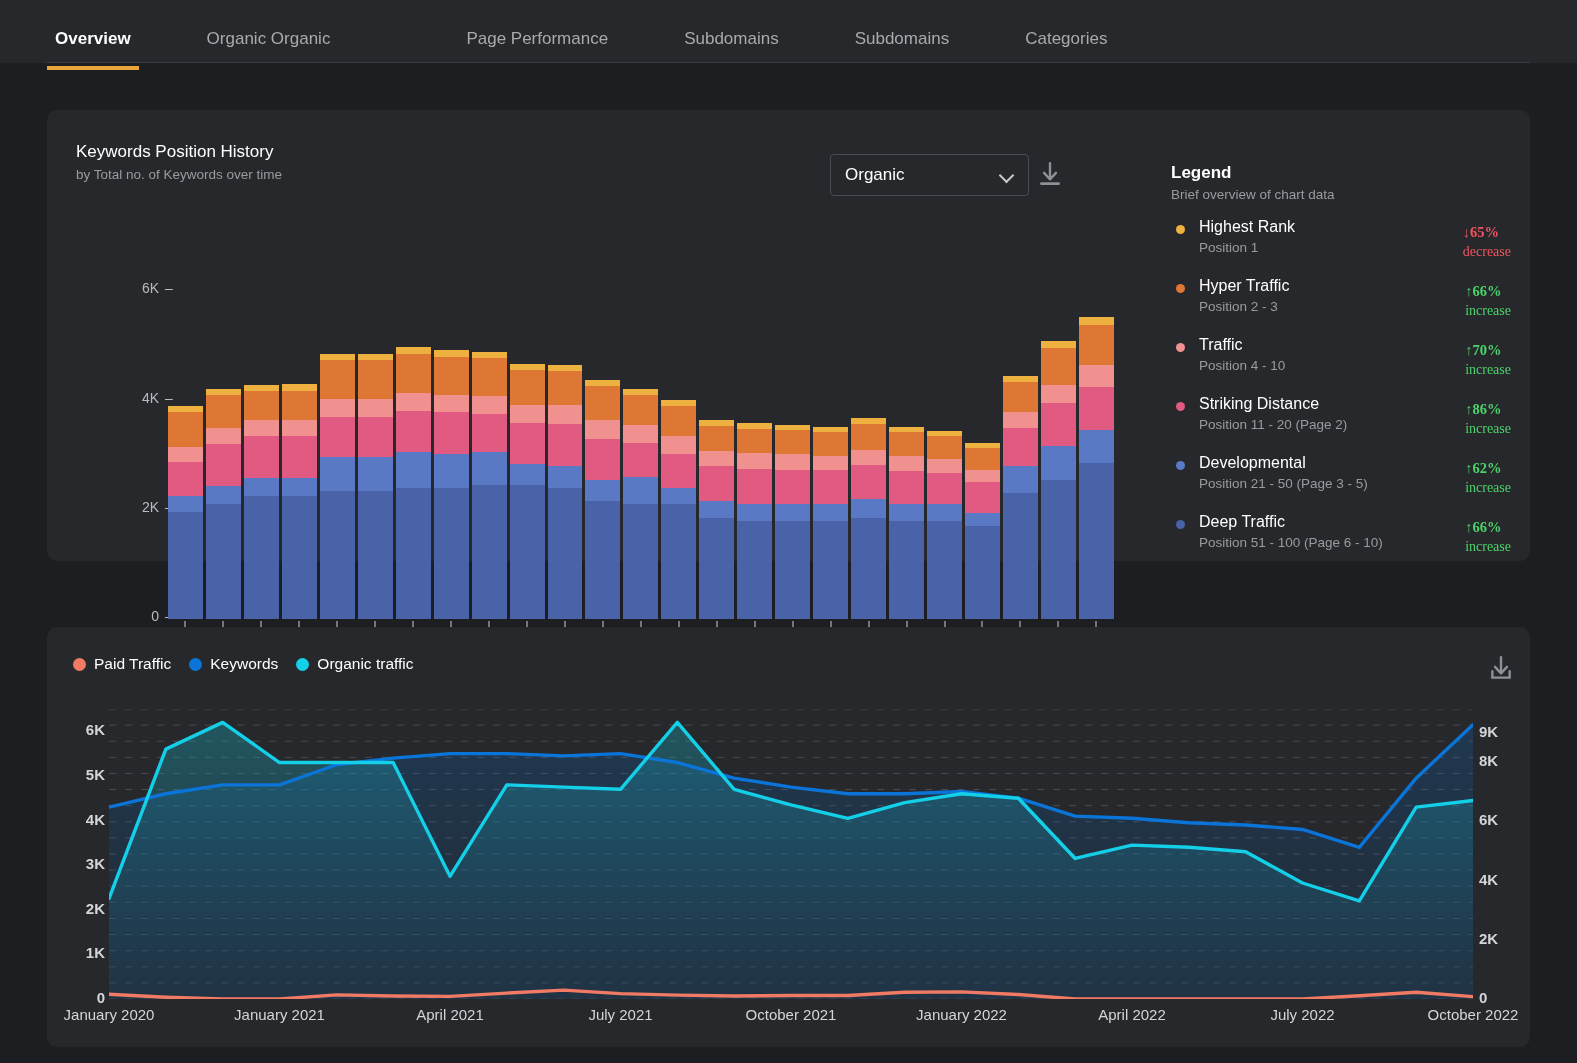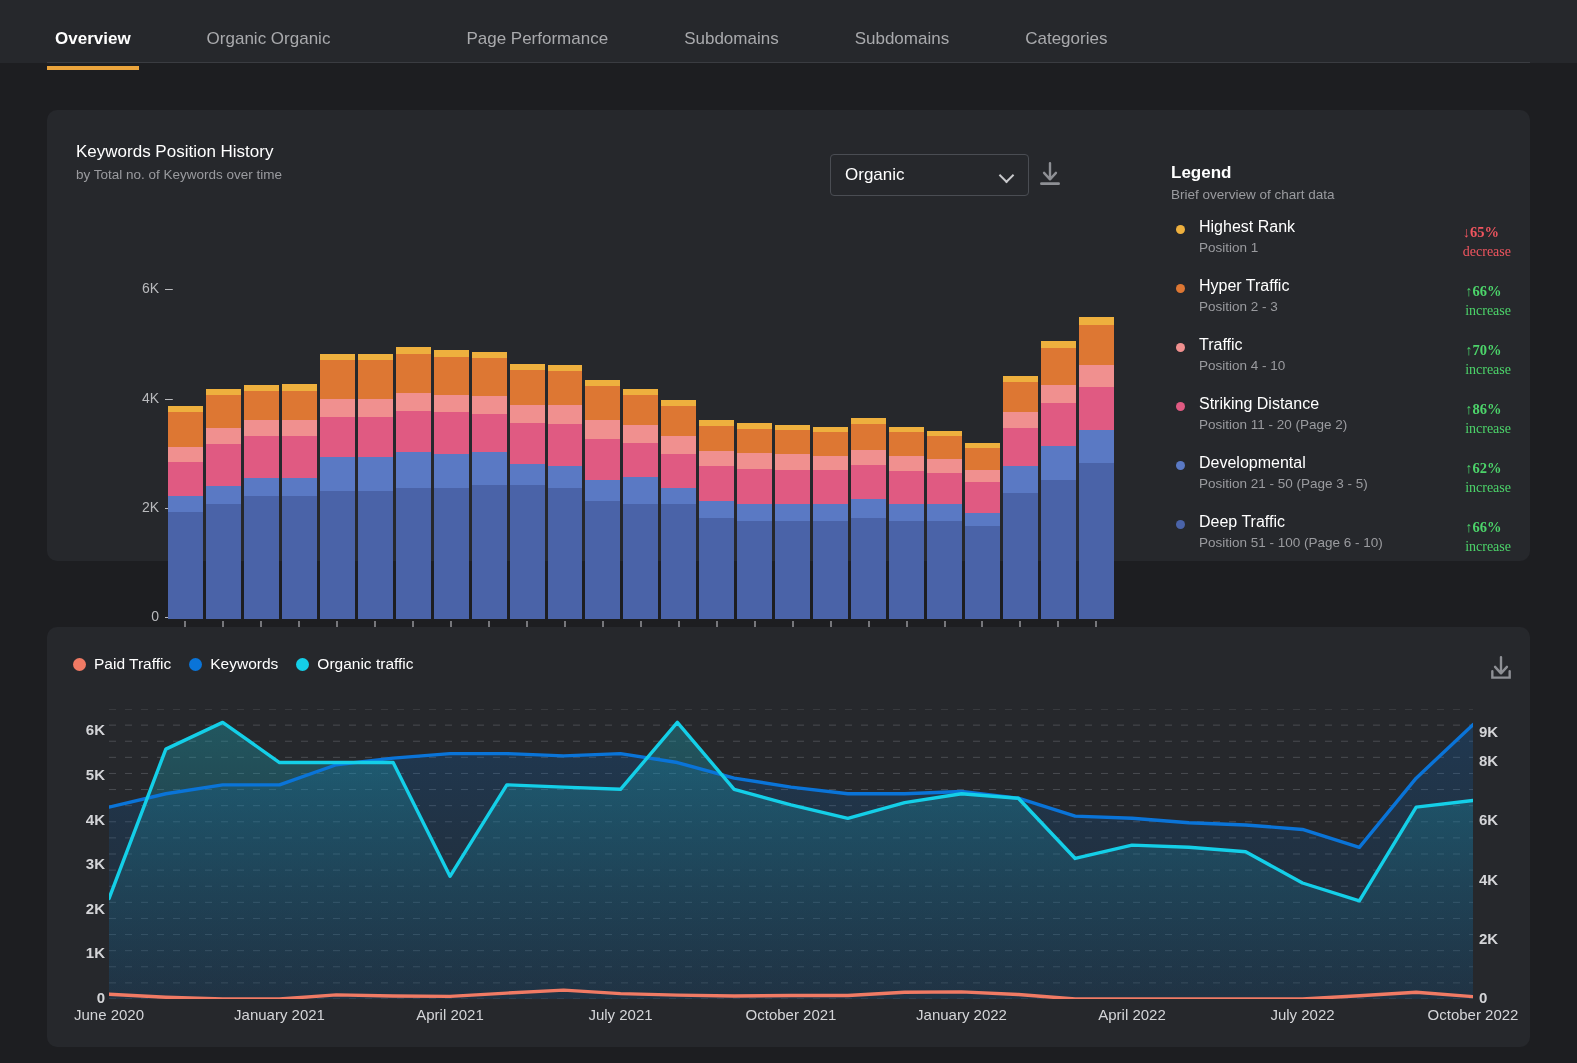--- a/index.html
+++ b/index.html
@@ -653,21 +653,21 @@
         <line x1="0" x2="1364" y1="290" y2="290" stroke="#4a4c51" stroke-width="1" stroke-dasharray="7 9"></line>
         <polygon points="0,290 0,98.15384615384616 56.833333333333336,84.76923076923075 113.66666666666667,75.84615384615384 170.5,75.84615384615384 227.33333333333334,55.769230769230774 284.1666666666667,49.076923076923066 341,44.61538461538461 397.83333333333337,44.61538461538461 454.6666666666667,46.84615384615384 511.5,44.61538461538461 568.3333333333334,53.53846153846155 625.1666666666667,69.15384615384616 682,78.0769230769231 738.8333333333334,84.76923076923075 795.6666666666667,84.76923076923075 852.5,82.53846153846155 909.3333333333334,89.23076923076923 966.1666666666667,107.0769230769231 1023,109.30769230769229 1079.8333333333335,113.76923076923077 1136.6666666666667,116 1193.5,120.46153846153845 1250.3333333333335,138.3076923076923 1307.1666666666667,69.15384615384616 1364,15.615384615384642 1364,290" fill="url(#kfill)"></polygon>
         <polygon points="0,290 0,189.6153846153846 56.833333333333336,40.15384615384613 113.66666666666667,13.384615384615358 170.5,53.53846153846155 227.33333333333334,53.53846153846155 284.1666666666667,53.53846153846155 341,167.30769230769232 397.83333333333337,75.84615384615384 454.6666666666667,78.0769230769231 511.5,80.30769230769232 568.3333333333334,13.384615384615358 625.1666666666667,80.30769230769232 682,95.92307692307693 738.8333333333334,109.30769230769229 795.6666666666667,93.69230769230768 852.5,84.76923076923075 909.3333333333334,89.23076923076923 966.1666666666667,149.46153846153845 1023,136.07692307692307 1079.8333333333335,138.3076923076923 1136.6666666666667,142.76923076923077 1193.5,174 1250.3333333333335,191.84615384615384 1307.1666666666667,98.15384615384616 1364,91.46153846153845 1364,290" fill="url(#gfill)"></polygon>
         <polyline points="0,98.15384615384616 56.833333333333336,84.76923076923075 113.66666666666667,75.84615384615384 170.5,75.84615384615384 227.33333333333334,55.769230769230774 284.1666666666667,49.076923076923066 341,44.61538461538461 397.83333333333337,44.61538461538461 454.6666666666667,46.84615384615384 511.5,44.61538461538461 568.3333333333334,53.53846153846155 625.1666666666667,69.15384615384616 682,78.0769230769231 738.8333333333334,84.76923076923075 795.6666666666667,84.76923076923075 852.5,82.53846153846155 909.3333333333334,89.23076923076923 966.1666666666667,107.0769230769231 1023,109.30769230769229 1079.8333333333335,113.76923076923077 1136.6666666666667,116 1193.5,120.46153846153845 1250.3333333333335,138.3076923076923 1307.1666666666667,69.15384615384616 1364,15.615384615384642" fill="none" stroke="#0a74d8" stroke-width="3.4" stroke-linejoin="round" stroke-linecap="round" vector-effect="non-scaling-stroke"></polyline>
         <polyline points="0,189.6153846153846 56.833333333333336,40.15384615384613 113.66666666666667,13.384615384615358 170.5,53.53846153846155 227.33333333333334,53.53846153846155 284.1666666666667,53.53846153846155 341,167.30769230769232 397.83333333333337,75.84615384615384 454.6666666666667,78.0769230769231 511.5,80.30769230769232 568.3333333333334,13.384615384615358 625.1666666666667,80.30769230769232 682,95.92307692307693 738.8333333333334,109.30769230769229 795.6666666666667,93.69230769230768 852.5,84.76923076923075 909.3333333333334,89.23076923076923 966.1666666666667,149.46153846153845 1023,136.07692307692307 1079.8333333333335,138.3076923076923 1136.6666666666667,142.76923076923077 1193.5,174 1250.3333333333335,191.84615384615384 1307.1666666666667,98.15384615384616 1364,91.46153846153845" fill="none" stroke="#14cfe8" stroke-width="3.4" stroke-linejoin="round" stroke-linecap="round" vector-effect="non-scaling-stroke"></polyline>
         <polyline points="0,285.265306122449 56.833333333333336,288.2244897959184 113.66666666666667,290 170.5,290 227.33333333333334,285.85714285714283 284.1666666666667,287.0408163265306 341,287.33673469387753 397.83333333333337,284.0816326530612 454.6666666666667,281.1224489795918 511.5,284.6734693877551 568.3333333333334,286.1530612244898 625.1666666666667,287.0408163265306 682,286.44897959183675 738.8333333333334,286.44897959183675 795.6666666666667,283.1938775510204 852.5,282.8979591836735 909.3333333333334,285.5612244897959 966.1666666666667,290 1023,290 1079.8333333333335,290 1136.6666666666667,290 1193.5,290 1250.3333333333335,286.7448979591837 1307.1666666666667,283.1938775510204 1364,287.6326530612245" fill="none" stroke="#f07a64" stroke-width="3.4" stroke-linejoin="round" stroke-linecap="round" vector-effect="non-scaling-stroke"></polyline>
       </svg>
   </div>
 
   <div class="x-labels" id="x-labels">
-      <div class="xlab" style="left: 62px;">June 2020</div>
+      <div class="xlab" style="left: 62px;">January 2020</div>
       <div class="xlab" style="left: 232.5px;">January 2021</div>
       <div class="xlab" style="left: 403px;">April 2021</div>
       <div class="xlab" style="left: 573.5px;">July 2021</div>
       <div class="xlab" style="left: 744px;">October 2021</div>
       <div class="xlab" style="left: 914.5px;">January 2022</div>
       <div class="xlab" style="left: 1085px;">April 2022</div>
       <div class="xlab" style="left: 1255.5px;">July 2022</div>
       <div class="xlab" style="left: 1426px;">October 2022</div>
     </div>
 </div>

